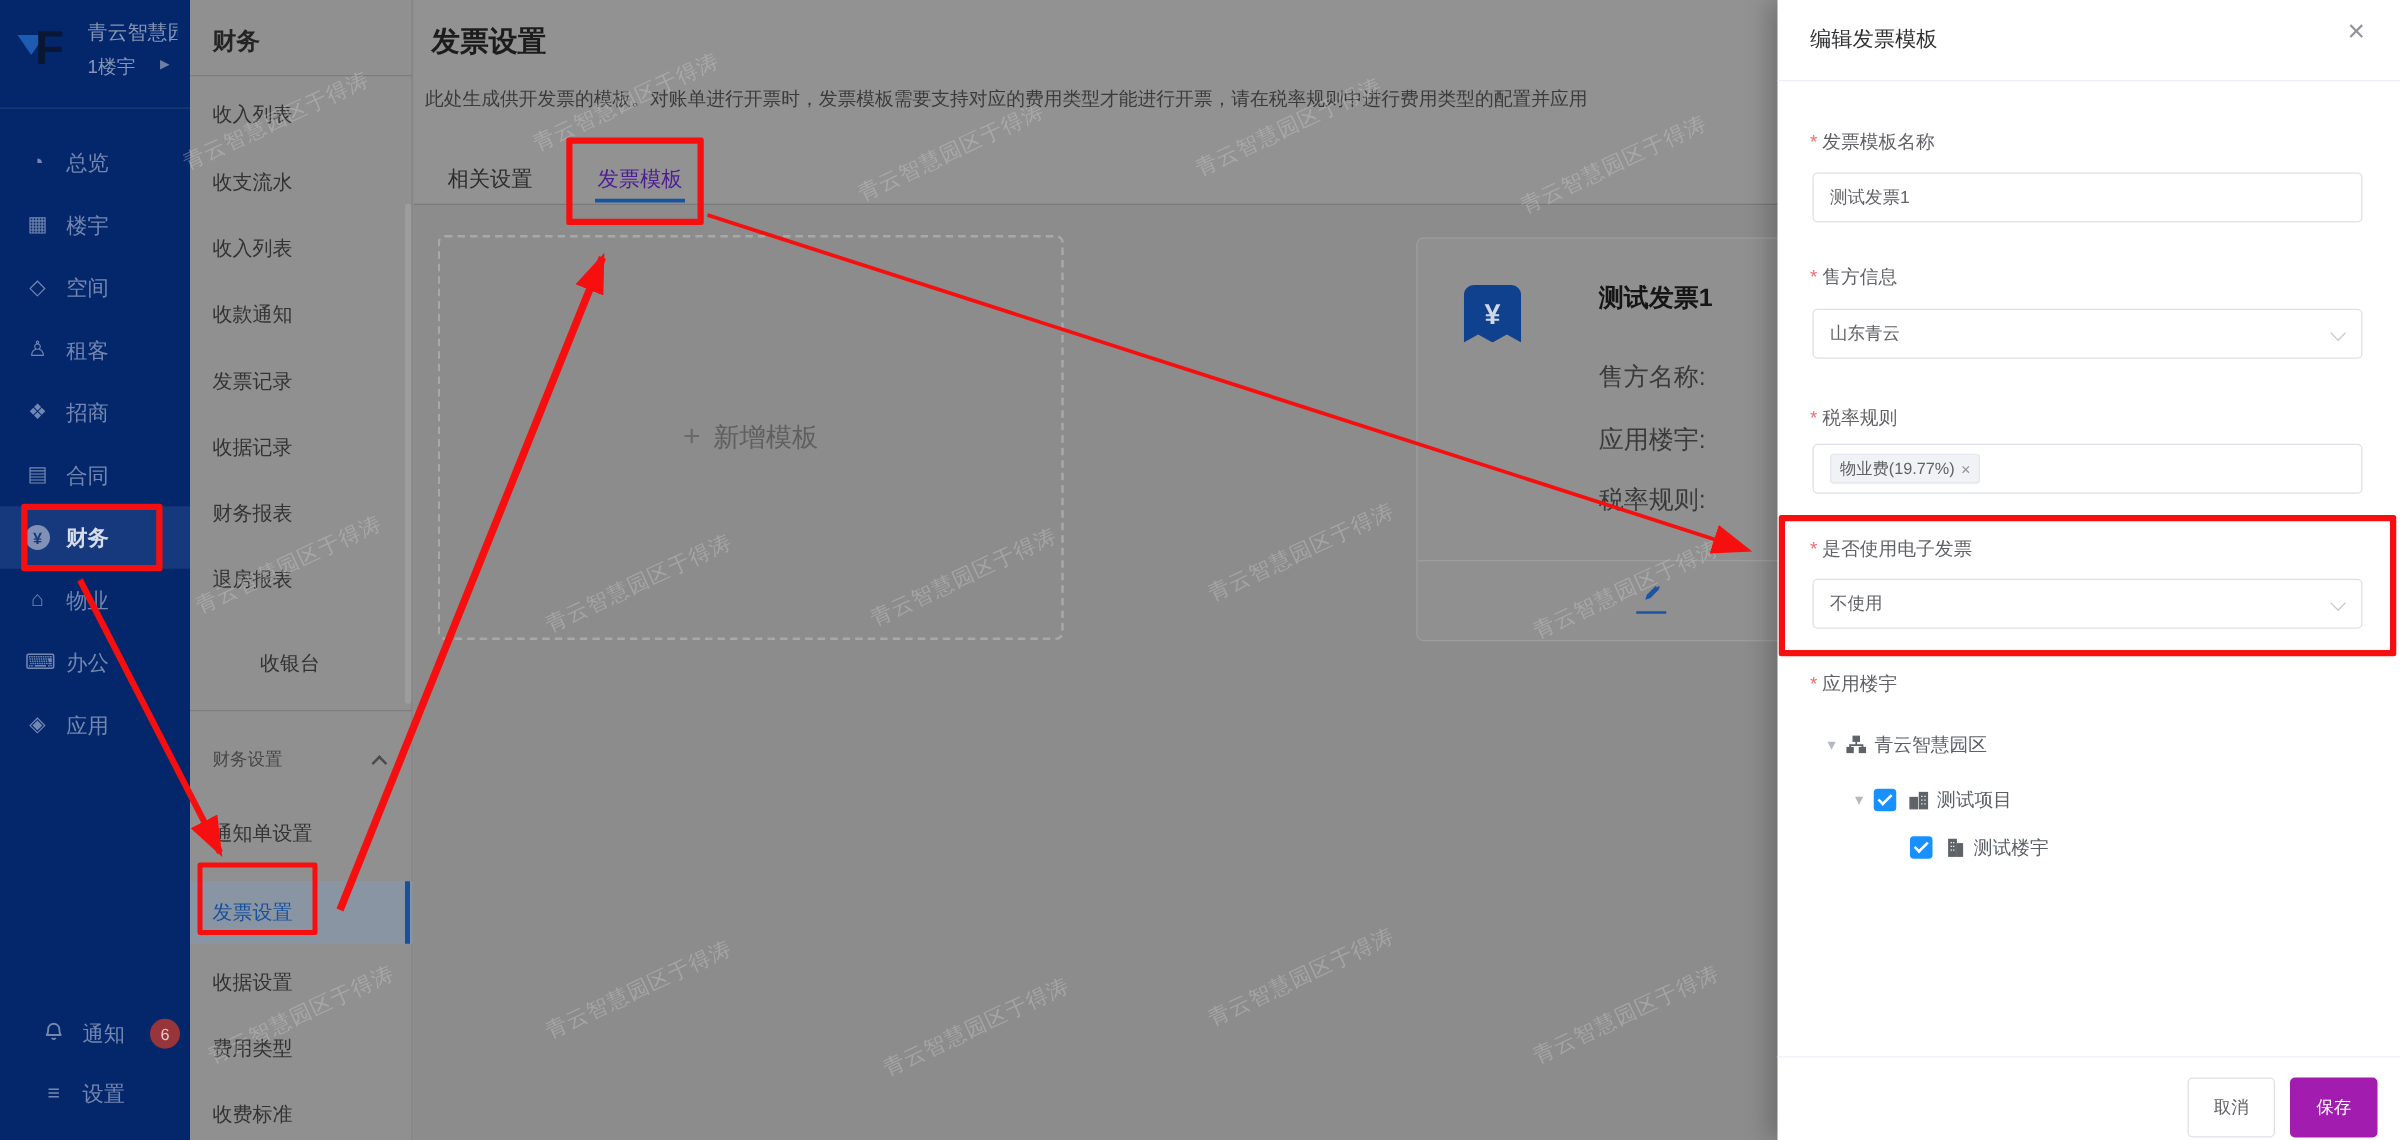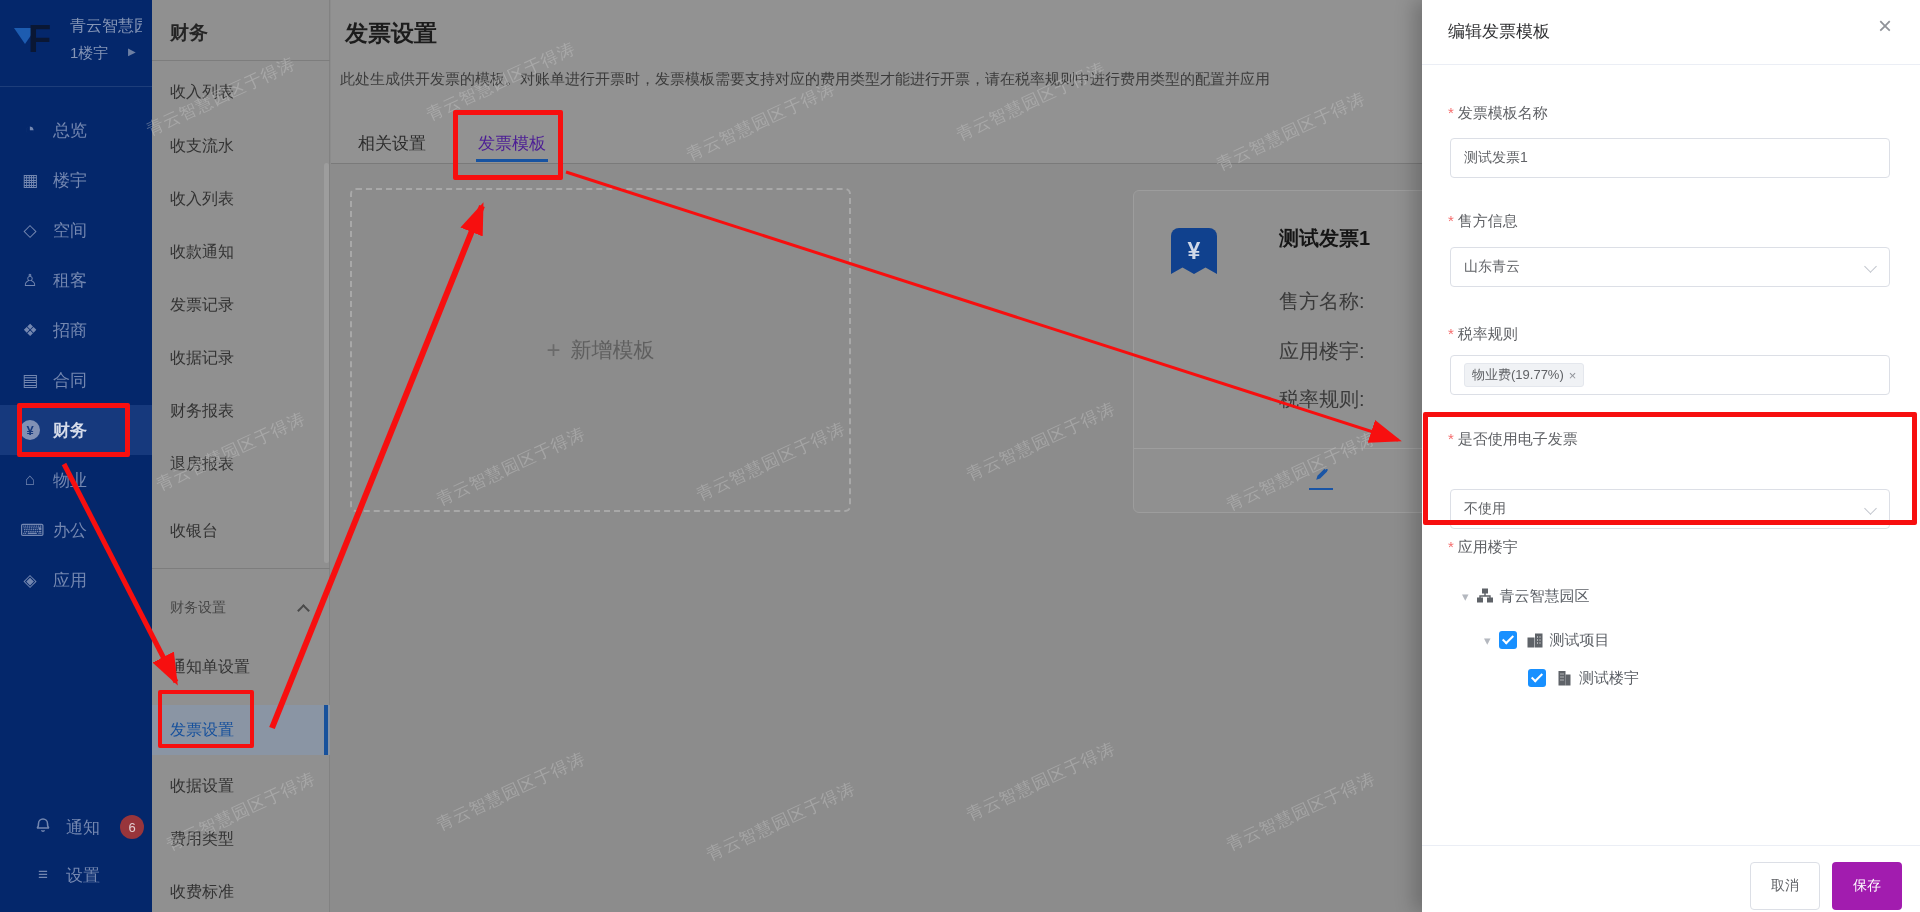--- a/index.html
+++ b/index.html
@@ -196,21 +196,21 @@
     <div class="sm-title">财务</div>
     <div class="sm-div" style="top:60px;"></div>
     <div class="sm-item" style="top:66px;">收入列表</div>
     <div class="sm-item" style="top:173px;">收入列表</div>
     <div class="sm-item" style="top:120px;">收支流水</div>
     <div class="sm-item" style="top:226px;">收款通知</div>
     <div class="sm-item" style="top:279px;">发票记录</div>
     <div class="sm-item" style="top:332px;">收据记录</div>
     <div class="sm-item" style="top:385px;">财务报表</div>
     <div class="sm-item" style="top:438px;">退房报表</div>
-    <div class="sm-item" style="top:505px;">收银台</div>
+    <div class="sm-item" style="top:505px;margin-left:38px;">收银台</div>
     <div class="sm-div" style="top:568px;"></div>
     <div class="sm-section">
       <span>财务设置</span>
       <span class="chev-up"></span>
     </div>
     <div class="sm-item" style="top:641px;">通知单设置</div>
     <div class="sm-item active" style="top:705px; height:50px;">发票设置</div>
     <div class="sm-item" style="top:813px;">费用类型</div>
     <div class="sm-item" style="top:760px;">收据设置</div>
     <div class="sm-item" style="top:866px;">收费标准</div>
@@ -287,21 +287,21 @@
     <div class="d-select" style="top:355px;">
       <span class="tag">
         <span>物业费(19.77%)</span>
         <span class="tag-x">×</span>
       </span>
     </div>
 
     <div class="d-label" style="top:430px;">
       <span class="star">*</span><span>是否使用电子发票</span>
     </div>
-    <div class="d-select" style="top:463px;margin-top:26px;">
+    <div class="d-select" style="top:463px;">
       <span>不使用</span>
       <span class="sel-arrow"></span>
     </div>
 
     <div class="d-label" style="top:538px;">
       <span class="star">*</span><span>应用楼宇</span>
     </div>
 
     <div class="tree-row" style="left:40px;top:583px;">
       <span class="tree-caret">▾</span>

